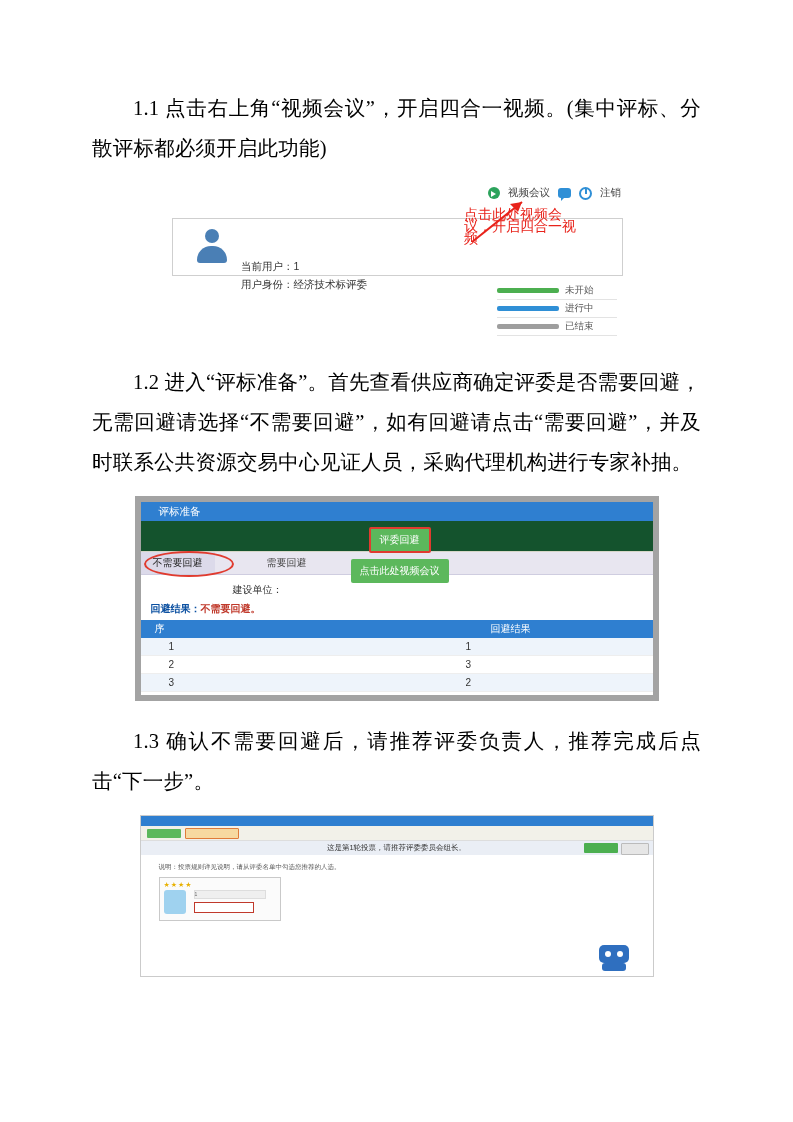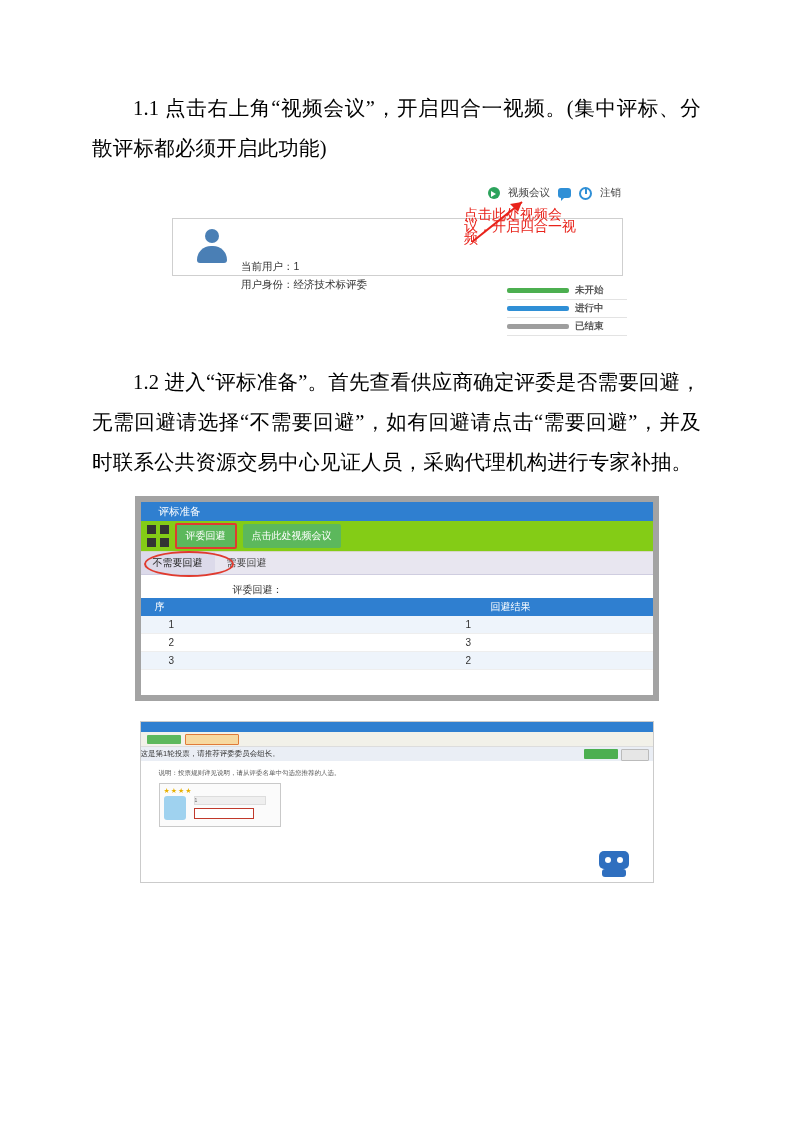--- a/index.html
+++ b/index.html
@@ -151,26 +151,25 @@
     line-height: 12px;
     color: #e8231b;
   }
   .fig1 .arrow {
     position: absolute;
     left: 296px; top: 16px;
     width: 70px; height: 50px;
   }
   .fig1 .legend {
     position: absolute;
-    right: 2px; top: 100px;
+    right: 12px; top: 100px;
     width: 120px;
     font-family: "Liberation Sans", sans-serif;
     font-size: 9.5px;
     color: #555;
-    font-weight: bold;
   }
   .fig1 .legend .row {
     display: flex;
     align-items: center;
     gap: 6px;
     height: 17px;
     border-bottom: 1px solid #e3e3e3;
   }
   .fig1 .legend .bar {
     width: 62px; height: 5px; border-radius: 2px;
@@ -192,27 +191,28 @@
     height: 19px;
     background: #2f7fd0;
     color: #fff;
     font-size: 10.5px;
     line-height: 19px;
     padding-left: 18px;
     box-sizing: border-box;
   }
   .fig2 .toolbar {
     height: 30px;
-    background: #84cc16;
+    background: #14532d;
     border-bottom: 1px solid #d6d6c8;
     display: flex;
     align-items: center;
     padding-left: 6px;
     gap: 6px;
     position: relative;
+    flex-direction: column;
   }
   .fig2 .qr {
     width: 22px; height: 22px;
     background:
       linear-gradient(#333 0 0) 0 0/9px 9px no-repeat,
       linear-gradient(#333 0 0) 13px 0/9px 9px no-repeat,
       linear-gradient(#333 0 0) 0 13px/9px 9px no-repeat,
       linear-gradient(#333 0 0) 13px 13px/9px 9px no-repeat;
   }
   .fig2 .btn-green {
@@ -229,20 +229,21 @@
     font-size: 10px;
     padding: 5px 9px;
     border-radius: 2px;
   }
   .fig2 .tabsrow {
     height: 22px;
     background: #e8e6f0;
     display: flex;
     align-items: stretch;
     border-bottom: 1px solid #cfcde0;
+    gap: 40px;
   }
   .fig2 .tab {
     font-size: 10px;
     padding: 0 12px;
     line-height: 22px;
     color: #444;
   }
   .fig2 .tab.active {
     background: #dcdaea;
     color: #222;
@@ -317,21 +318,21 @@
   }
   .fig3 .mini-out {
     width: 52px; height: 9px; background: #f7d9a0; border: 1px solid #e07b39; border-radius: 1px;
   }
   .fig3 .header {
     height: 14px;
     background: #eaeef5;
     position: relative;
     display: flex;
     align-items: center;
-    justify-content: flex-start;
+    justify-content: center;
     font-size: 7.5px;
     color: #333;
   }
   .fig3 .header .btns {
     position: absolute;
     right: 4px; top: 2px;
     display: flex; gap: 3px;
   }
   .fig3 .header .b1 {
     width: 34px; height: 10px; background: #4caf50; border-radius: 1px;
@@ -465,25 +466,28 @@
       </div>
 
       <div class="tabsrow">
         <span class="tab active">不需要回避</span>
         <span class="tab">需要回避</span>
       </div>
       <div class="ellipse"></div>
 
       <div class="info">
         <div>
-          <span>评委回避：</span>
+          <span>建设单位：</span>
           <span></span>
         </div>
       </div>
 
+      <div class="result">
+        <span>回避结果：</span><span class="red">不需要回避。</span>
+      </div>
 
       <table>
         <thead>
           <tr>
             <th style="width:200px">序</th>
             <th style="text-align:center">回避结果</th>
           </tr>
         </thead>
         <tbody>
           <tr>
@@ -496,20 +500,21 @@
           </tr>
           <tr>
             <td>3</td>
             <td class="c2">2</td>
           </tr>
         </tbody>
       </table>
     </div>
   </div>
 
+  <p class="para indent">1.3 确认不需要回避后，请推荐评委负责人，推荐完成后点击“下一步”。</p>
 
   <div class="figure">
     <div class="fig3">
       <div class="tbar"></div>
       <div class="tb2">
         <span class="mini-green"></span>
         <span class="mini-out"></span>
       </div>
       <div class="header">
         <span>这是第1轮投票，请推荐评委委员会组长。</span>

